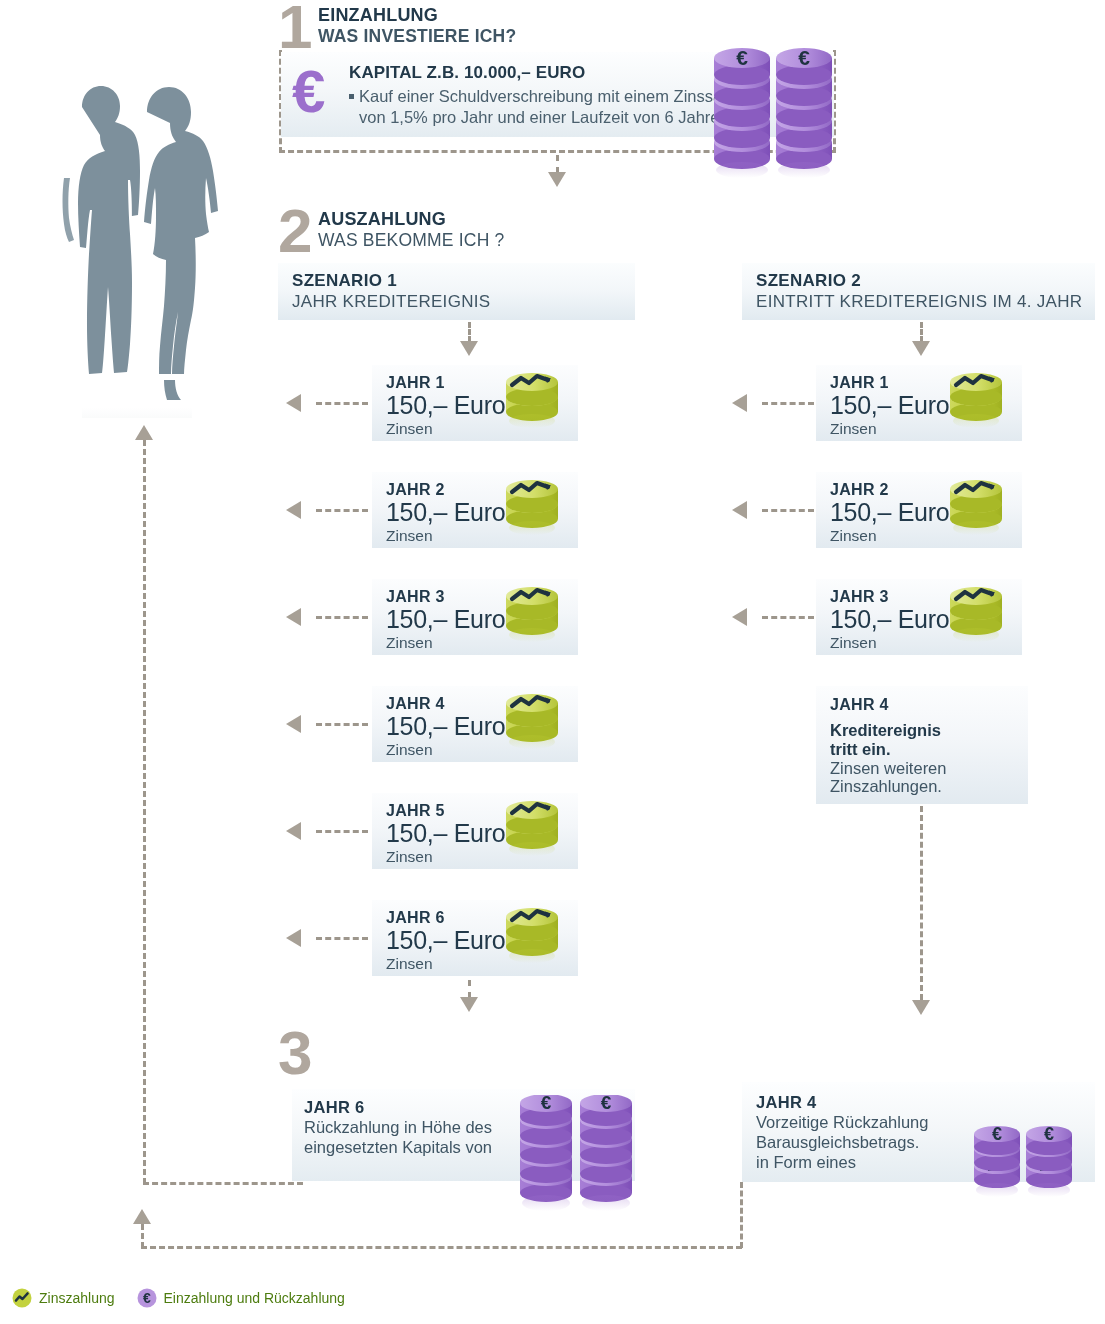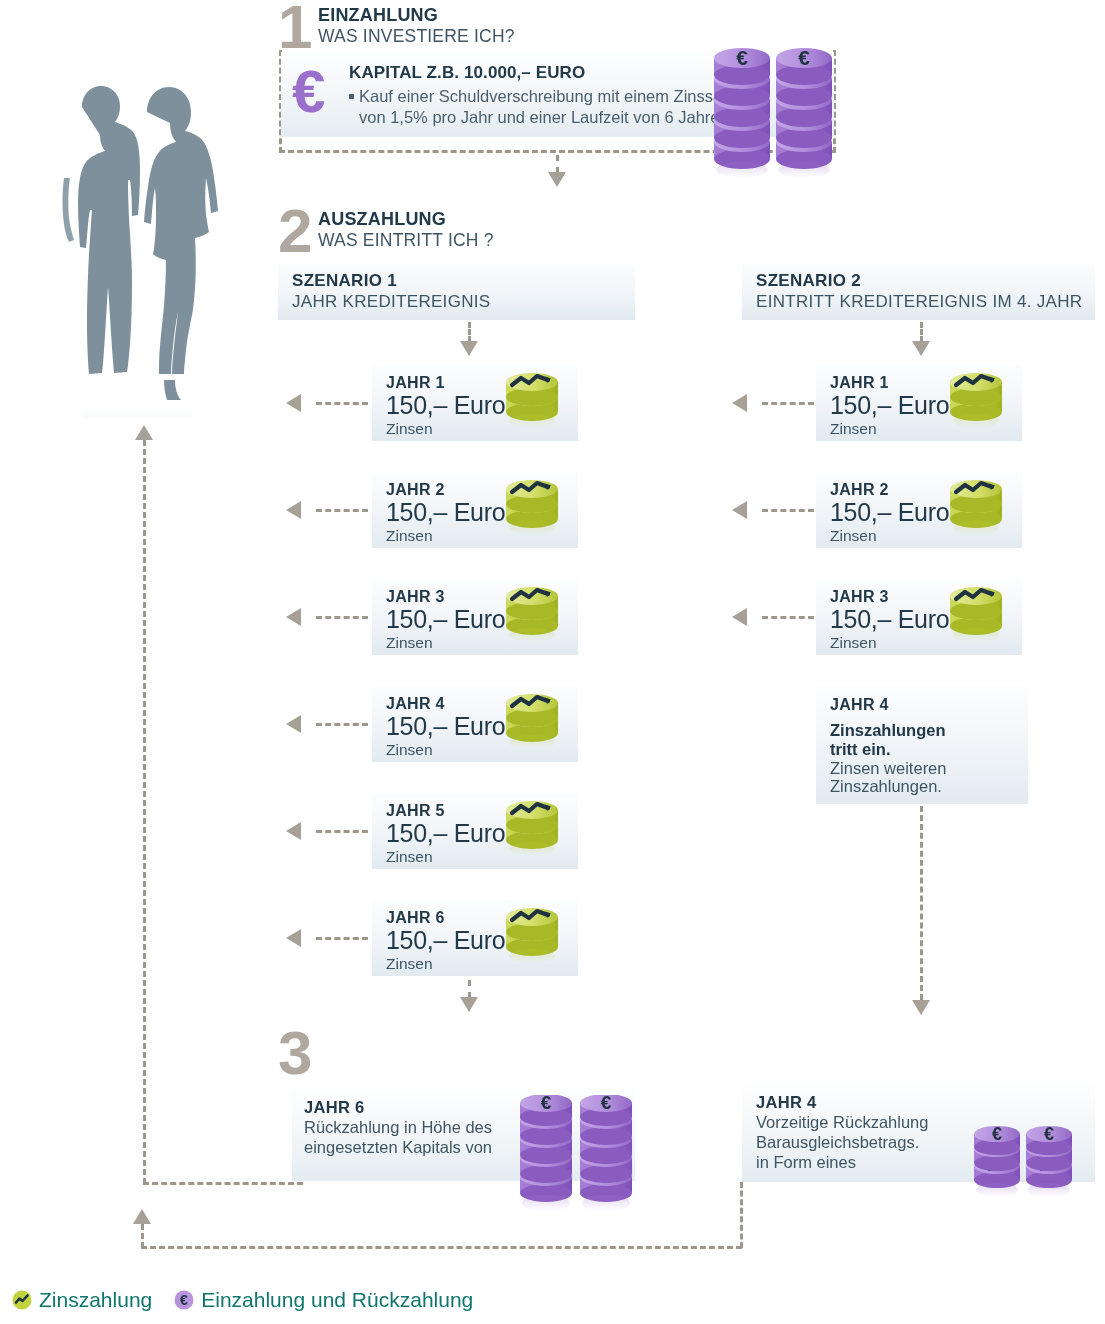--- a/index.html
+++ b/index.html
@@ -49,21 +49,21 @@
 
   
   .cap-title { font-size: 17px; font-weight: bold; color: #22394a; letter-spacing: 0.1px; }
   .cap-text  { font-size: 16.5px; color: #4a5f6d; line-height: 1.3; }
   .bullet-sq {
     display:inline-block; width:5px; height:5px; background:#4a5f6d;
     vertical-align: middle; margin-right: 5px; margin-bottom: 3px;
   }
 
   
-  .legend-text { font-size: 21px; color: #0f766e; }
+  .legend-text { font-size: 14px; color: #4d7c0f; }
 
   
   .vline-dash {
     border-left: 3px dashed #9d968c;
   }
   .hline-dash { border-top: 3px dashed #9d968c; }
   .arrow-down {
     width: 0; height: 0;
     border-left: 9px solid transparent; border-right: 9px solid transparent;
     border-top: 15px solid #a7a096;
@@ -131,21 +131,21 @@
         <rect x="52" y="330" width="110" height="26" opacity="0.35"></rect>
       </g>
     </svg>
   </div>
 
   <div class="abs" style="left:278px; top:2px;">
     <div style="display:flex; align-items:flex-start;">
       <div class="step-num" style="width:40px;">1</div>
       <div style="padding-top:4px;">
         <div class="step-title">EINZAHLUNG</div>
-        <div class="step-sub" style="margin-top:3px;">WAS INVESTIERE ICH?</div>
+        <div class="step-sub" style="margin-top:3px;font-weight:bold;">WAS INVESTIERE ICH?</div>
       </div>
     </div>
   </div>
 
   <div class="abs dashbox" style="left:279px; top:50px; width:557px; height:103px; border-top:none;"></div>
 
   <div class="abs panel" style="left:281px; top:52px; width:553px; height:85px;">
     <div class="abs" style="left:11px; top:10px; font-size:60px; font-weight:bold; color:#9b6fcc; line-height:1;">€</div>
     <div class="abs" style="left:68px; top:11px;">
       <div class="cap-title">KAPITAL Z.B. 10.000,– EURO</div>
@@ -248,21 +248,21 @@
   </div>
 
   <div class="abs vline-dash" style="left:556px; top:155px; height:18px;"></div>
   <div class="abs arrow-down" style="left:548px; top:172px;"></div>
 
   <div class="abs" style="left:278px; top:206px;">
     <div style="display:flex; align-items:flex-start;">
       <div class="step-num" style="width:40px;">2</div>
       <div style="padding-top:4px;">
         <div class="step-title">AUSZAHLUNG</div>
-        <div class="step-sub" style="margin-top:3px;">WAS EINTRITT ICH ?</div>
+        <div class="step-sub" style="margin-top:3px;">WAS BEKOMME ICH ?</div>
       </div>
     </div>
   </div>
 
   <div class="abs scen-box" style="left:278px; top:263px; width:357px; height:57px; padding:8px 0 0 14px;">
     <div class="scen-title">SZENARIO 1</div>
     <div class="scen-sub" style="margin-top:1px;">JAHR KREDITEREIGNIS</div>
   </div>
   <div class="abs scen-box" style="left:742px; top:263px; width:353px; height:57px; padding:8px 0 0 14px;">
     <div class="scen-title">SZENARIO 2</div>
@@ -611,21 +611,21 @@
       <div class="abs hline-dash" style="left: 762px; top: 402px; width: 52px;"></div>
       <div class="abs arrow-left" style="left: 732px; top: 394px;"></div>
       <div class="abs hline-dash" style="left: 762px; top: 509px; width: 52px;"></div>
       <div class="abs arrow-left" style="left: 732px; top: 501px;"></div>
       <div class="abs hline-dash" style="left: 762px; top: 616px; width: 52px;"></div>
       <div class="abs arrow-left" style="left: 732px; top: 608px;"></div>
     </div>
 
   <div class="abs card" style="left:816px; top:686px; width:212px; height:118px; padding:10px 0 0 14px;">
     <div class="card-year">JAHR 4</div>
-    <div class="evt-strong" style="margin-top:7px;">Zinszahlungen</div>
+    <div class="evt-strong" style="margin-top:7px;">Kreditereignis</div>
     <div class="evt-strong">tritt ein.</div>
     <div class="evt-text">Zinsen weiteren</div>
     <div class="evt-text">Zinszahlungen.</div>
   </div>
 
   <div class="abs vline-dash" style="left:920px; top:806px; height:194px;"></div>
   <div class="abs arrow-down" style="left:912px; top:1000px;"></div>
 
   <div class="abs vline-dash" style="left:468px; top:980px; height:18px;"></div>
   <div class="abs arrow-down" style="left:460px; top:997px;"></div>

